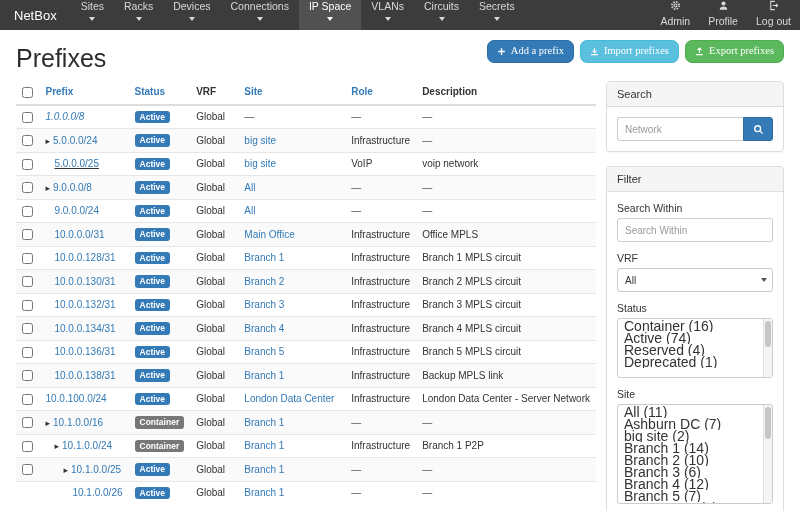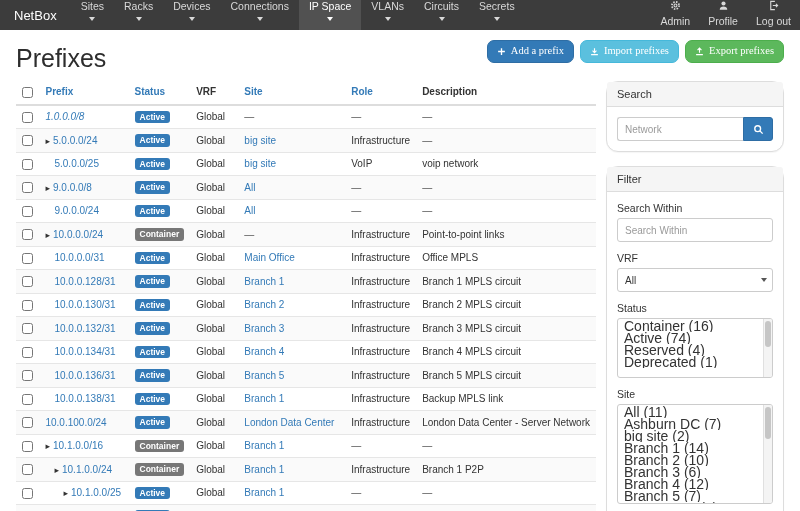--- a/index.html
+++ b/index.html
@@ -47,21 +47,21 @@
   .link { color:#337ab7; }
   .row-arrow { color:#333; margin-right:3px; font-size:9px; }
   .label { display:inline-block; padding:2px 5px; font-size:8.5px; font-weight:bold; color:#fff; border-radius:3px; line-height:1; }
   .label-primary { background:#337ab7; }
   .label-default { background:#777; }
   .empty { color:#555; }
   input[type=checkbox]{ width:11px; height:11px; margin:0; vertical-align:middle; }
 
   
   .sidebar { width:178px; flex:none; }
-  .panel { border:1px solid #ddd; border-radius:12px; margin-bottom:14px; background:#fff; box-shadow:0 1px 1px rgba(0,0,0,.04); }
+  .panel { border:1px solid #ddd; border-radius:4px; margin-bottom:14px; background:#fff; box-shadow:0 1px 1px rgba(0,0,0,.04); }
   .panel-heading { background:#f5f5f5; padding:6px 10px; border-bottom:1px solid #ddd; font-size:11px; color:#333; border-radius:3px 3px 0 0; }
   .panel-body { padding:10px; }
   .input-group { display:flex; }
   .form-input { width:100%; height:24px; padding:3px 7px; font-size:10px; border:1px solid #ccc; border-radius:3px; color:#333; font-family:inherit; background:#fff; }
   .form-input::placeholder { color:#9a9a9a; }
   .input-group .form-input { border-radius:3px 0 0 3px; border-right:none; flex:1; min-width:0; }
   .search-btn { width:30px; height:24px; background:#337ab7; border:1px solid #2e6da4; border-radius:0 3px 3px 0; display:flex; align-items:center; justify-content:center; cursor:pointer; }
   .field { margin-bottom:10px; }
   .field label { display:block; font-size:10.5px; margin-bottom:4px; color:#333; }
   .select-wrap { position:relative; }
@@ -216,21 +216,21 @@
               <td><input type="checkbox" style=""></td>
               <td><span style="padding-left: 0px;"><span class="row-arrow">▸</span><a class="link" href="#">5.0.0.0/24</a></span></td>
               <td><span class="label label-primary">Active</span></td>
               <td>Global</td>
               <td><a class="link" href="#">big site</a></td>
               <td>Infrastructure</td>
               <td class="empty">—</td>
             </tr>
             <tr>
               <td><input type="checkbox" style=""></td>
-              <td><span style="padding-left: 9px;"><a class="link" href="#">5.0.0.0/25</a></span></td>
+              <td><span style="padding-left: 9px; text-decoration: underline;"><a class="link" href="#">5.0.0.0/25</a></span></td>
               <td><span class="label label-primary">Active</span></td>
               <td>Global</td>
               <td><a class="link" href="#">big site</a></td>
               <td>VoIP</td>
               <td>voip network</td>
             </tr>
             <tr>
               <td><input type="checkbox" style=""></td>
               <td><span style="padding-left: 0px;"><span class="row-arrow">▸</span><a class="link" href="#">9.0.0.0/8</a></span></td>
               <td><span class="label label-primary">Active</span></td>
@@ -240,29 +240,20 @@
               <td class="empty">—</td>
             </tr>
             <tr>
               <td><input type="checkbox" style=""></td>
               <td><span style="padding-left: 9px;"><a class="link" href="#">9.0.0.0/24</a></span></td>
               <td><span class="label label-primary">Active</span></td>
               <td>Global</td>
               <td><a class="link" href="#">All</a></td>
               <td class="empty">—</td>
               <td class="empty">—</td>
-            </tr>
-            <tr>
-              <td><input type="checkbox" style=""></td>
-              <td><span style="padding-left: 0px;"><span class="row-arrow">▸</span><a class="link" href="#">10.0.0.0/24</a></span></td>
-              <td><span class="label label-default">Container</span></td>
-              <td>Global</td>
-              <td class="empty">—</td>
-              <td>Infrastructure</td>
-              <td>Point-to-point links</td>
             </tr>
             <tr>
               <td><input type="checkbox" style=""></td>
               <td><span style="padding-left: 9px;"><a class="link" href="#">10.0.0.0/31</a></span></td>
               <td><span class="label label-primary">Active</span></td>
               <td>Global</td>
               <td><a class="link" href="#">Main Office</a></td>
               <td>Infrastructure</td>
               <td>Office MPLS</td>
             </tr>

